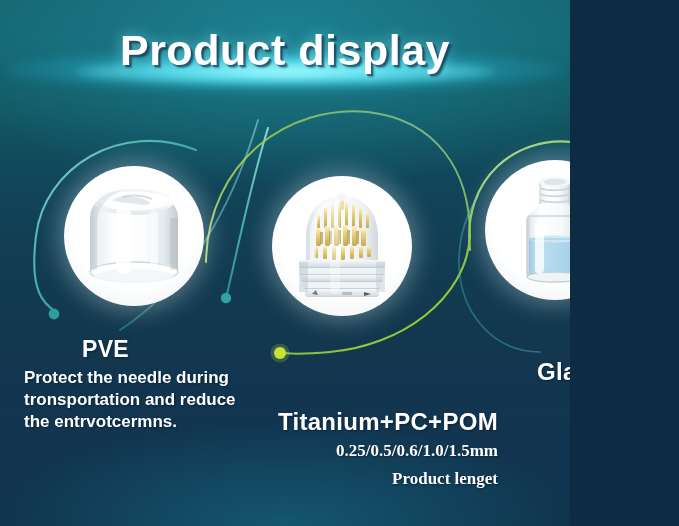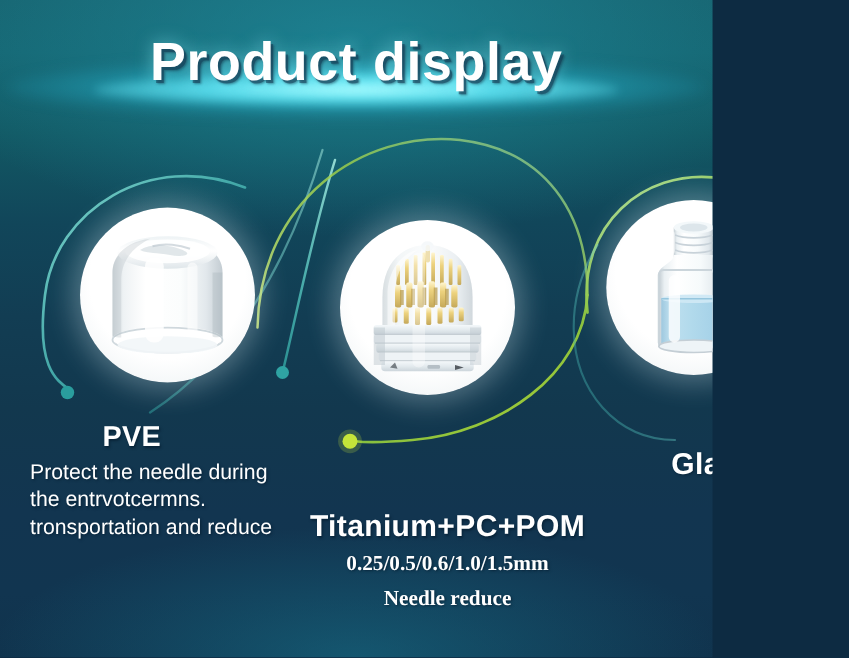--- a/index.html
+++ b/index.html
@@ -105,37 +105,37 @@
     text-shadow: 1px 1px 2px rgba(5,30,48,0.75);
   }
   .caption .c-title {
     font-size: 23px;
     font-weight: bold;
     letter-spacing: 0.3px;
     margin-bottom: 4px;
   }
   .caption .c-line {
     font-size: 17px;
-    font-weight: normal;
+    font-weight: bold;
     line-height: 1.28;
   }
 
   #caption-pve {
     left: 24px;
     top: 336px;
     width: 250px;
     text-align: left;
   }
   #caption-pve .c-title { text-align: left; padding-left: 58px; }
 
   #caption-tip {
     left: 218px;
     top: 408px;
     width: 280px;
-    text-align: center;
+    text-align: right;
   }
   #caption-tip .c-title { font-size: 24px; }
   #caption-tip .c-line  { font-weight: bold; font-family: Liberation Serif, serif; }
   #caption-tip .c-line.sizes { margin-top: 3px; }
   #caption-tip .c-line.len   { margin-top: 6px; }
 
   #caption-glass {
     left: 468px;
     top: 358px;
     width: 205px;
@@ -376,27 +376,27 @@
 
       <rect x="50" y="60" width="9" height="54" rx="4.5" fill="#ffffff" opacity="0.78"></rect>
       <rect x="86" y="62" width="5" height="50" rx="2.5" fill="#ffffff" opacity="0.45"></rect>
       <rect x="50" y="25" width="5" height="18" rx="2.5" fill="#ffffff" opacity="0.5"></rect>
     </svg>
   </div>
 
   <div class="caption" id="caption-pve">
     <div class="c-title">PVE</div>
     <div class="c-line">Protect the needle during</div>
+    <div class="c-line">tronsportation and reduce</div>
     <div class="c-line">the entrvotcermns.</div>
-    <div class="c-line">tronsportation and reduce</div>
   </div>
 
   <div class="caption" id="caption-tip">
     <div class="c-title">Titanium+PC+POM</div>
     <div class="c-line sizes">0.25/0.5/0.6/1.0/1.5mm</div>
-    <div class="c-line len">Needle reduce</div>
+    <div class="c-line len">Product lenget</div>
   </div>
 
   <div class="caption" id="caption-glass">
     <div class="c-title">Glass</div>
   </div>
 
 </div>
 
 </body></html>

